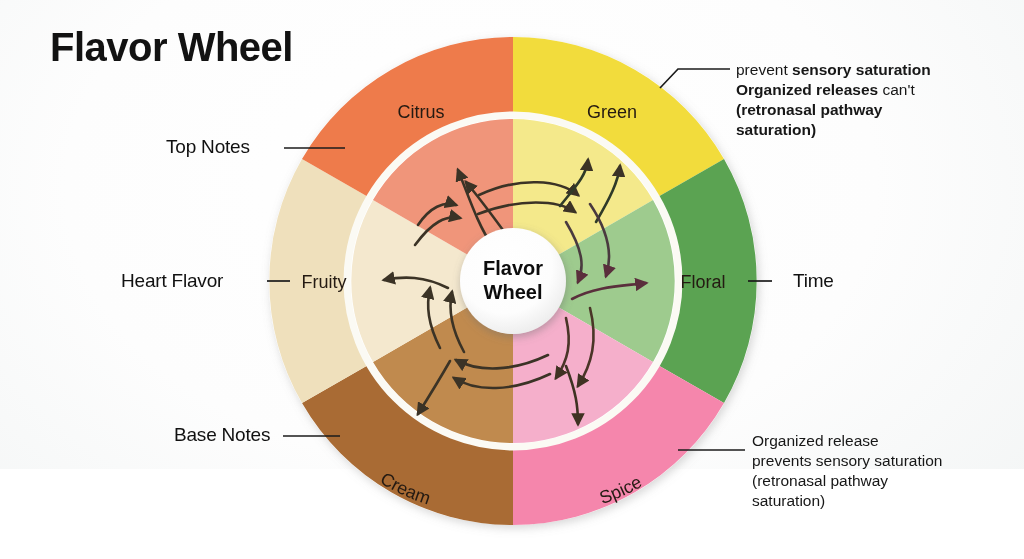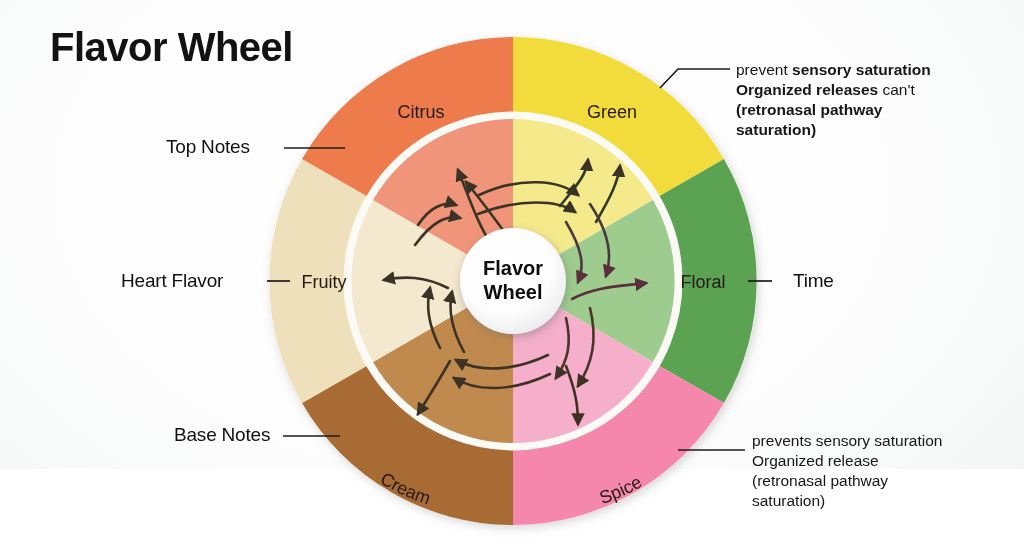--- a/index.html
+++ b/index.html
@@ -216,19 +216,19 @@
   <div class="stage-label right" style="left:781px; top:270px;">Time</div>
 
   <div class="callout" style="left:736px; top:60px;">
     <span class="ln"><span>prevent </span><b>sensory saturation</b></span>
     <span class="ln"><b>Organized releases</b><span> can't</span></span>
     <span class="ln"><b>(retronasal pathway</b></span>
     <span class="ln"><b>saturation)</b></span>
   </div>
 
   <div class="callout" style="left:752px; top:431px;">
+    <span class="ln">Organized release</span>
     <span class="ln">prevents sensory saturation</span>
-    <span class="ln">Organized release</span>
     <span class="ln">(retronasal pathway</span>
     <span class="ln">saturation)</span>
   </div>
 
 </div>
 
 </body></html>

